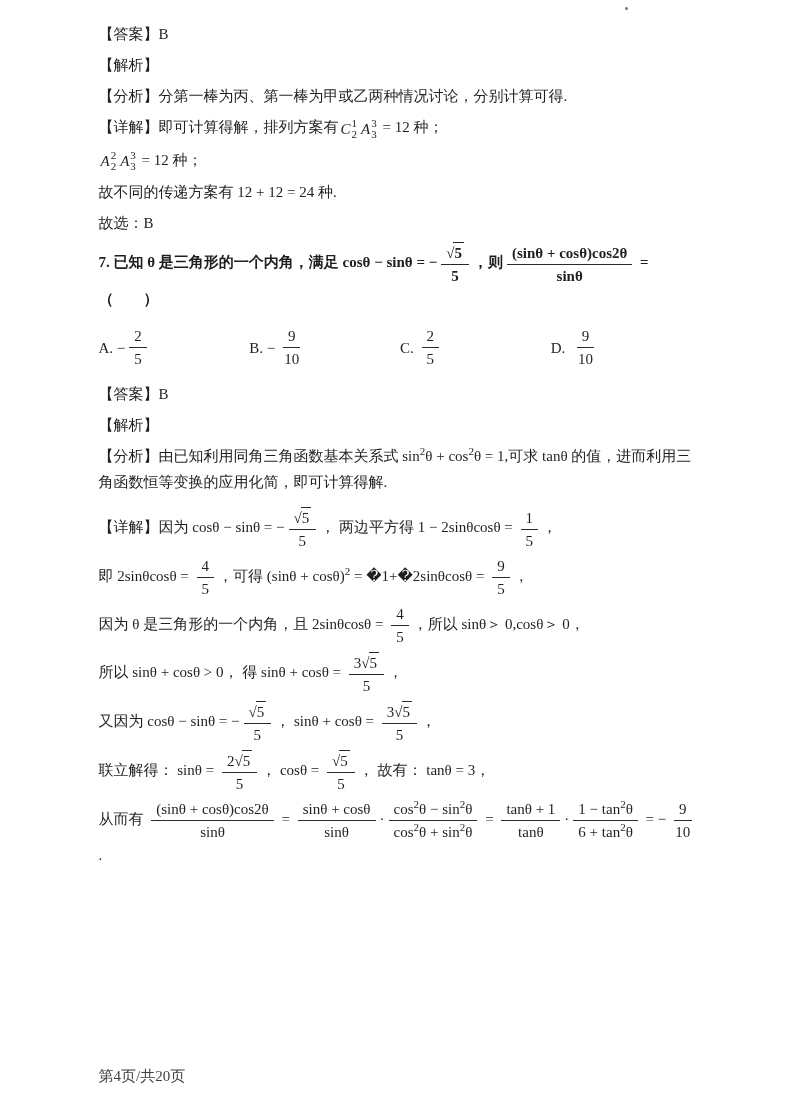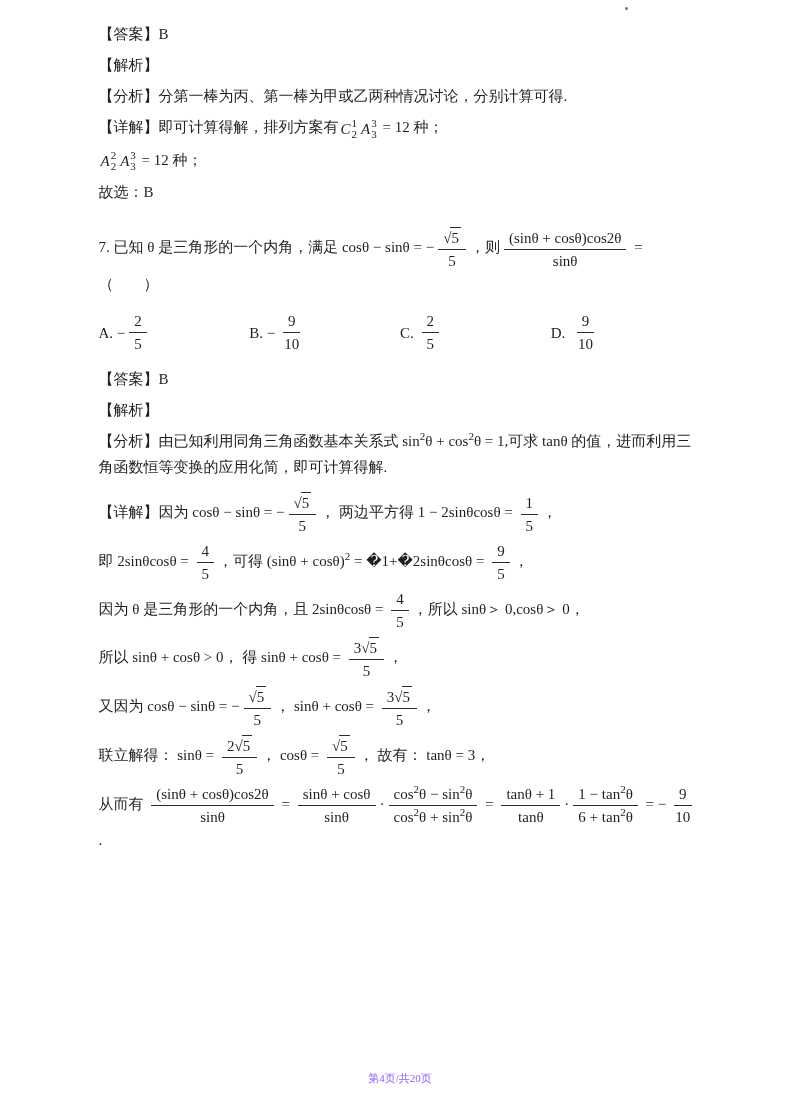--- a/index.html
+++ b/index.html
@@ -13,21 +13,21 @@
     display: flex;
     flex-direction: column;
     background: #ffffff;
     color: #1f1f1f;
     font-family: "Liberation Serif", "DejaVu Serif", serif;
     font-size: 15px;
   }
   .artifact { position: absolute; top: 7px; left: 554px; width: 3px; height: 3px; background: #777; border-radius: 50%; }
   .doc { display: block; }
   .line { margin: 5px 0; line-height: 26px; }
-  .line.mt-lg { margin-top: 22px; }
+  .line.mt-lg { margin-top: 6px; font-weight: bold; }
   .line.mt-md { margin-top: 12px; }
   .run { white-space: pre-wrap; }
   sup.sp, sub.sb { font-size: 11px; line-height: 0; }
   
   .frac {
     display: inline-flex;
     flex-direction: column;
     align-items: center;
     vertical-align: middle;
     margin: 0 4px;
@@ -43,24 +43,23 @@
   
   .scripts { display: inline-flex; align-items: center; margin: 0 2px; vertical-align: middle; }
   .scripts .base { font-style: italic; margin-right: 1px; }
   .scripts .stack { display: inline-flex; flex-direction: column; font-size: 11px; line-height: 11px; }
   
   .line.options { display: flex; margin-top: 14px; margin-bottom: 8px; }
   .opt { flex: 1 1 0; display: inline-flex; align-items: center; }
   
   .footer {
     margin-top: auto;
-    text-align: center;
-    font-size: 11px;
+    font-size: 15px;
     padding-top: 18px;
-    color: #8b5cf6;
+    color: #404040;
   }
 </style>
 </head>
 <body>
 
 <div class="page">
   <span class="artifact"></span>
   <div class="doc" id="doc-lines">
       <div class="line"><span class="run">【答案】B</span></div>
       <div class="line"><span class="run">【解析】</span></div>
@@ -84,20 +83,21 @@
             <span class="ss">2</span>
             <span class="ss">2</span>
           </span>
         </span><span class="scripts">
           <span class="base">A</span>
           <span class="stack">
             <span class="ss">3</span>
             <span class="ss">3</span>
           </span>
         </span><span class="run"> = 12 种；</span></div>
+      <div class="line"><span class="run">故不同的传递方案有 12 + 12 = 24 种.</span></div>
       <div class="line"><span class="run">故选：B</span></div>
       <div class="line mt-lg"><span class="run">7. 已知 θ 是三角形的一个内角，满足 cosθ − sinθ = −</span><span class="frac">
           <span class="num"><span class="sqrt">
               <span class="rad">√</span>
               <span class="rc"><span class="run">5</span></span>
             </span></span>
           <span class="den"><span class="run">5</span></span>
         </span><span class="run">，则</span><span class="frac">
           <span class="num"><span class="run">(sinθ + cosθ)cos2θ</span></span>
           <span class="den"><span class="run">sinθ</span></span>

